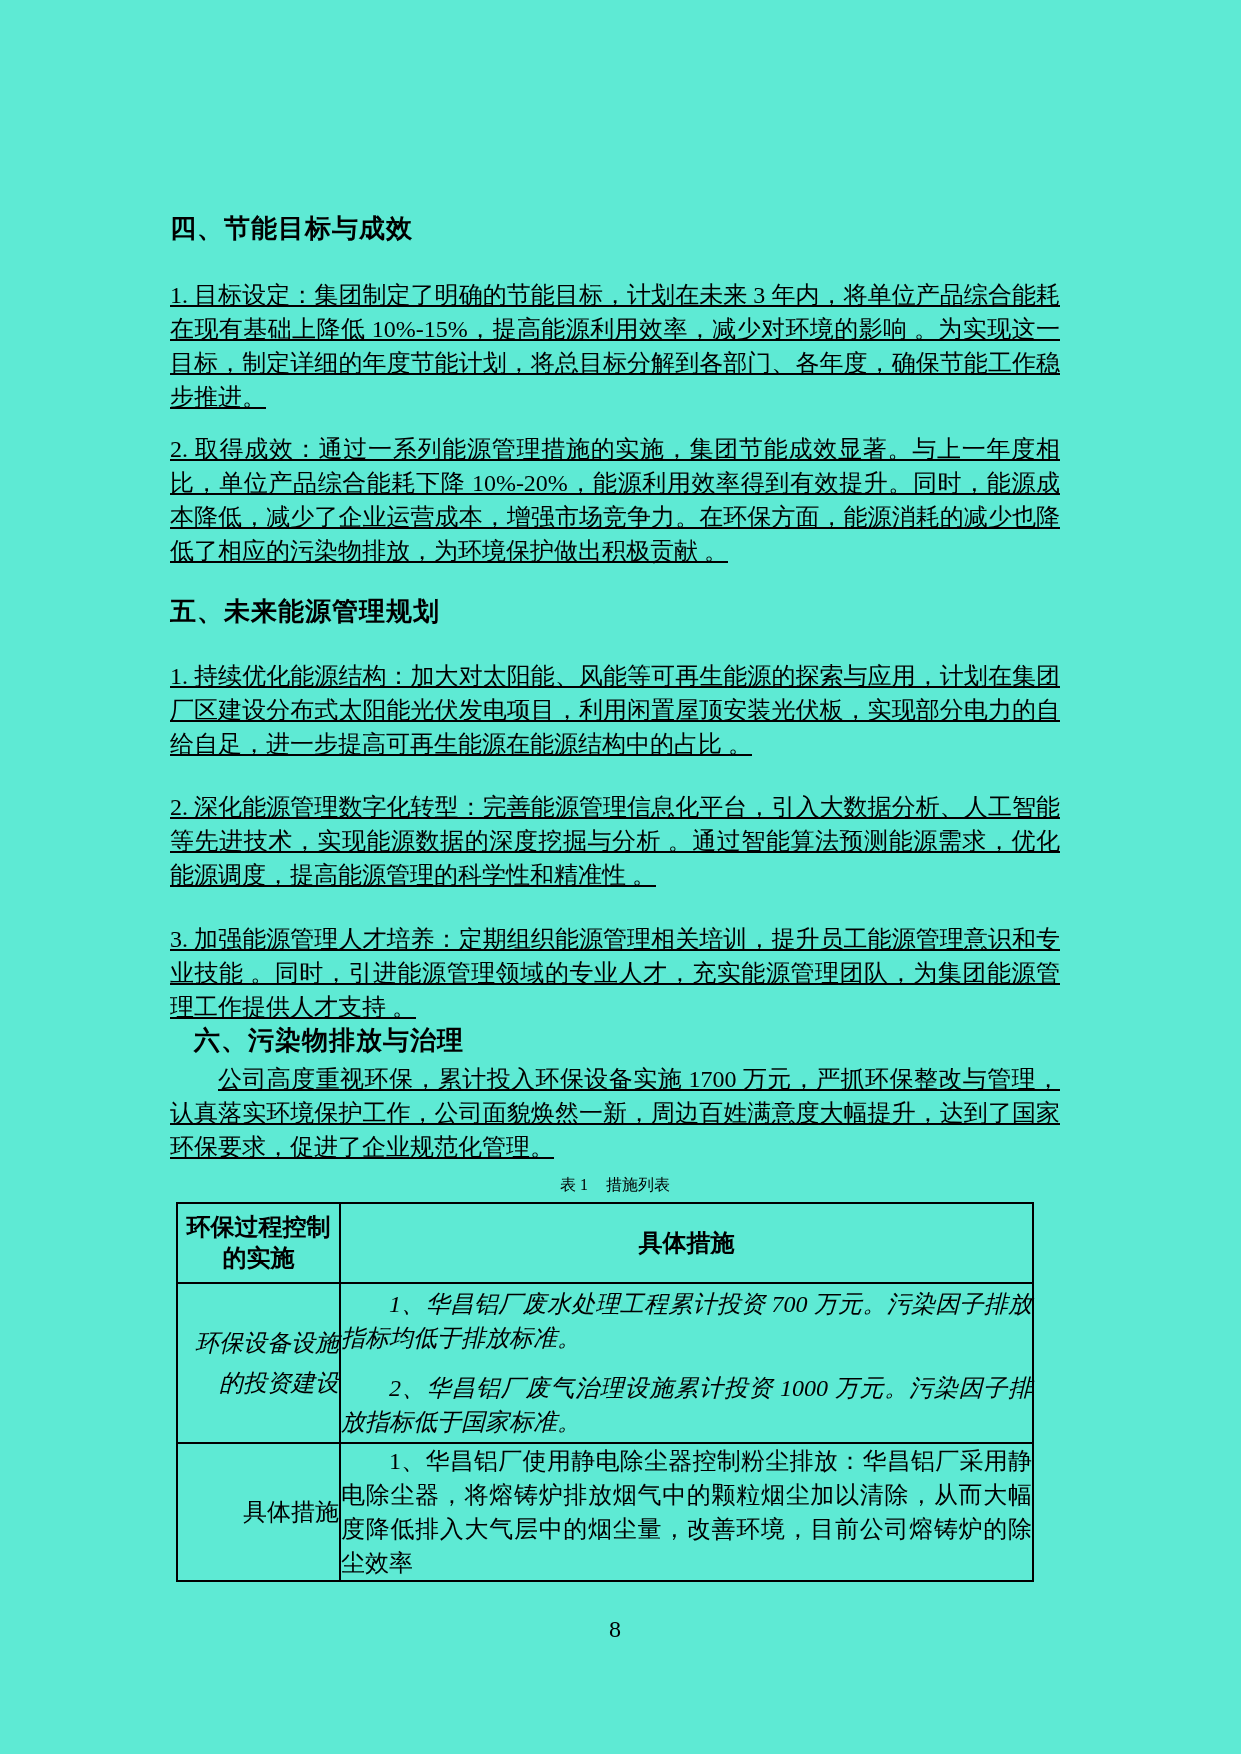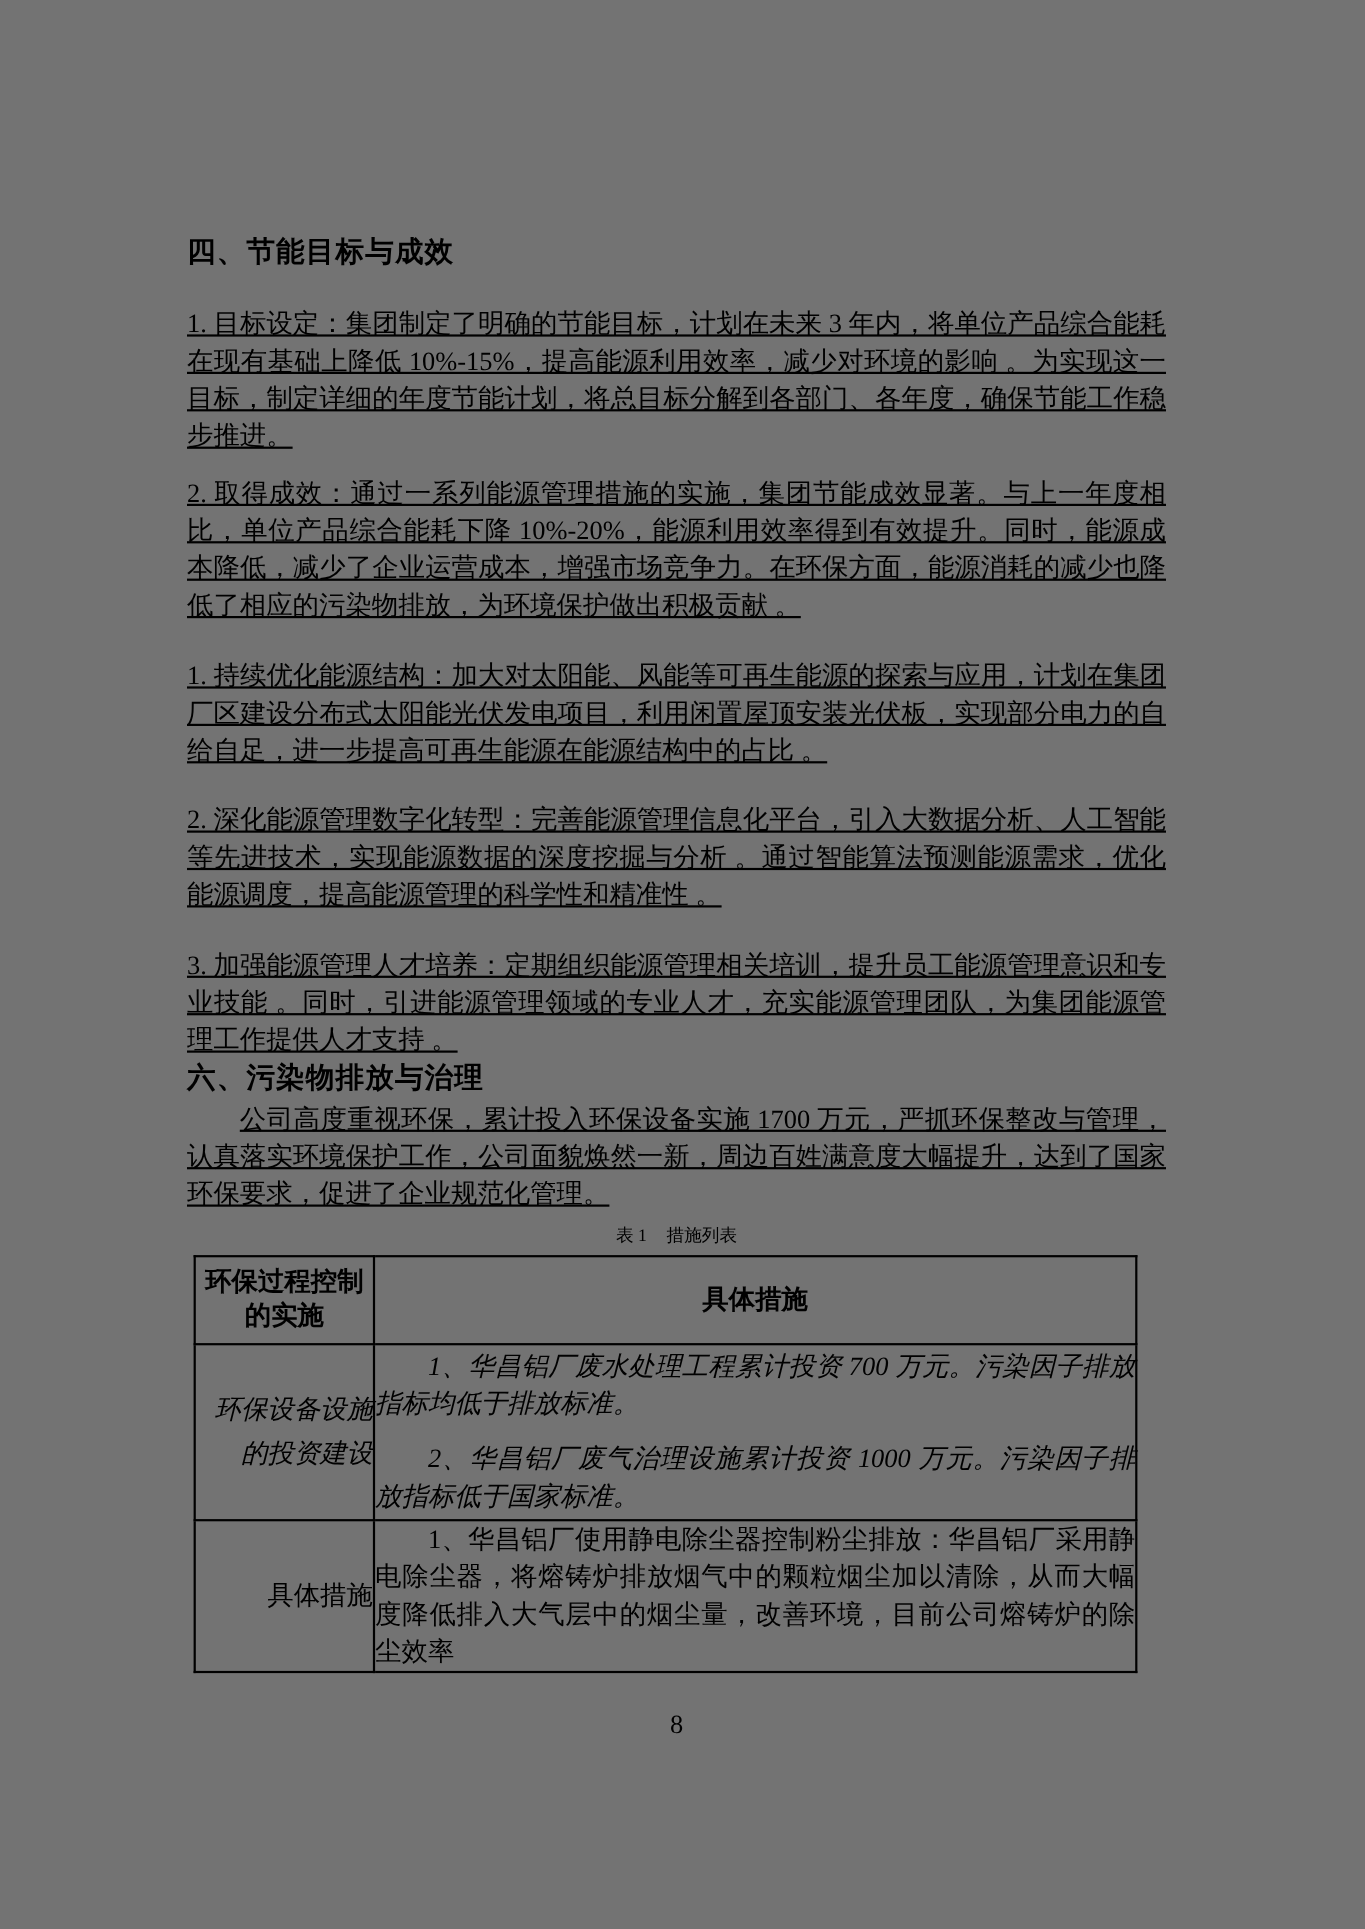--- a/index.html
+++ b/index.html
@@ -1,20 +1,20 @@
 <!DOCTYPE html>
 <html><head>
 <meta charset="utf-8">
 <style>
   html,body { margin:0; padding:0; background:#ffffff; }
   .page {
     position:relative;
     width:1241px;
     height:1754px;
-    background:#737373;
+    background:#5eead4;
     color:#000000;
     font-family:"Liberation Serif","DejaVu Serif",serif;
     overflow:hidden;
   }
   .content {
     position:absolute;
     left:170px;
     top:212px;
     width:890px;
   }
@@ -33,21 +33,21 @@
     text-justify:inter-ideograph;
     text-decoration:underline;
   }
   .indent { text-indent:48px; }
   .mt-p4a { margin-top:32px; }
   .mt-p4b { margin-top:18px; }
   .mt-h5  { margin-top:27px; }
   .mt-p5a { margin-top:30px; }
   .mt-p5b { margin-top:29px; }
   .mt-p5c { margin-top:30px; }
-  .mt-h6  { margin-top:0px; }
+  .mt-h6  { margin-top:0px;margin-left:24px; }
   .mt-p6a { margin-top:4px; }
   .caption {
     margin-top:7px;
     text-align:center;
     font-size:16px;
     line-height:28px;
   }
   .caption .cap-title { margin-left:18px; }
   table.measures {
     margin-top:3px;
@@ -99,20 +99,21 @@
 </head>
 <body>
 
 <div class="page">
   <div class="content">
 
     <h2 class="hd">四、节能目标与成效</h2>
     <p class="para mt-p4a">1. 目标设定：集团制定了明确的节能目标，计划在未来 3 年内，将单位产品综合能耗在现有基础上降低 10%-15%，提高能源利用效率，减少对环境的影响 。为实现这一目标，制定详细的年度节能计划，将总目标分解到各部门、各年度，确保节能工作稳步推进。</p>
     <p class="para mt-p4b">2. 取得成效：通过一系列能源管理措施的实施，集团节能成效显著。与上一年度相比，单位产品综合能耗下降 10%-20%，能源利用效率得到有效提升。同时，能源成本降低，减少了企业运营成本，增强市场竞争力。在环保方面，能源消耗的减少也降低了相应的污染物排放，为环境保护做出积极贡献 。</p>
 
+    <h2 class="hd mt-h5">五、未来能源管理规划</h2>
     <p class="para mt-p5a">1. 持续优化能源结构：加大对太阳能、风能等可再生能源的探索与应用，计划在集团厂区建设分布式太阳能光伏发电项目，利用闲置屋顶安装光伏板，实现部分电力的自给自足，进一步提高可再生能源在能源结构中的占比 。</p>
     <p class="para mt-p5b">2. 深化能源管理数字化转型：完善能源管理信息化平台，引入大数据分析、人工智能等先进技术，实现能源数据的深度挖掘与分析 。通过智能算法预测能源需求，优化能源调度，提高能源管理的科学性和精准性 。</p>
     <p class="para mt-p5c">3. 加强能源管理人才培养：定期组织能源管理相关培训，提升员工能源管理意识和专业技能 。同时，引进能源管理领域的专业人才，充实能源管理团队，为集团能源管理工作提供人才支持 。</p>
 
     <h2 class="hd mt-h6">六、污染物排放与治理</h2>
     <p class="para indent mt-p6a">公司高度重视环保，累计投入环保设备实施 1700 万元，严抓环保整改与管理，认真落实环境保护工作，公司面貌焕然一新，周边百姓满意度大幅提升，达到了国家环保要求，促进了企业规范化管理。</p>
 
     <div class="caption">
       <span>表 1</span><span class="cap-title">措施列表</span>
     </div>

